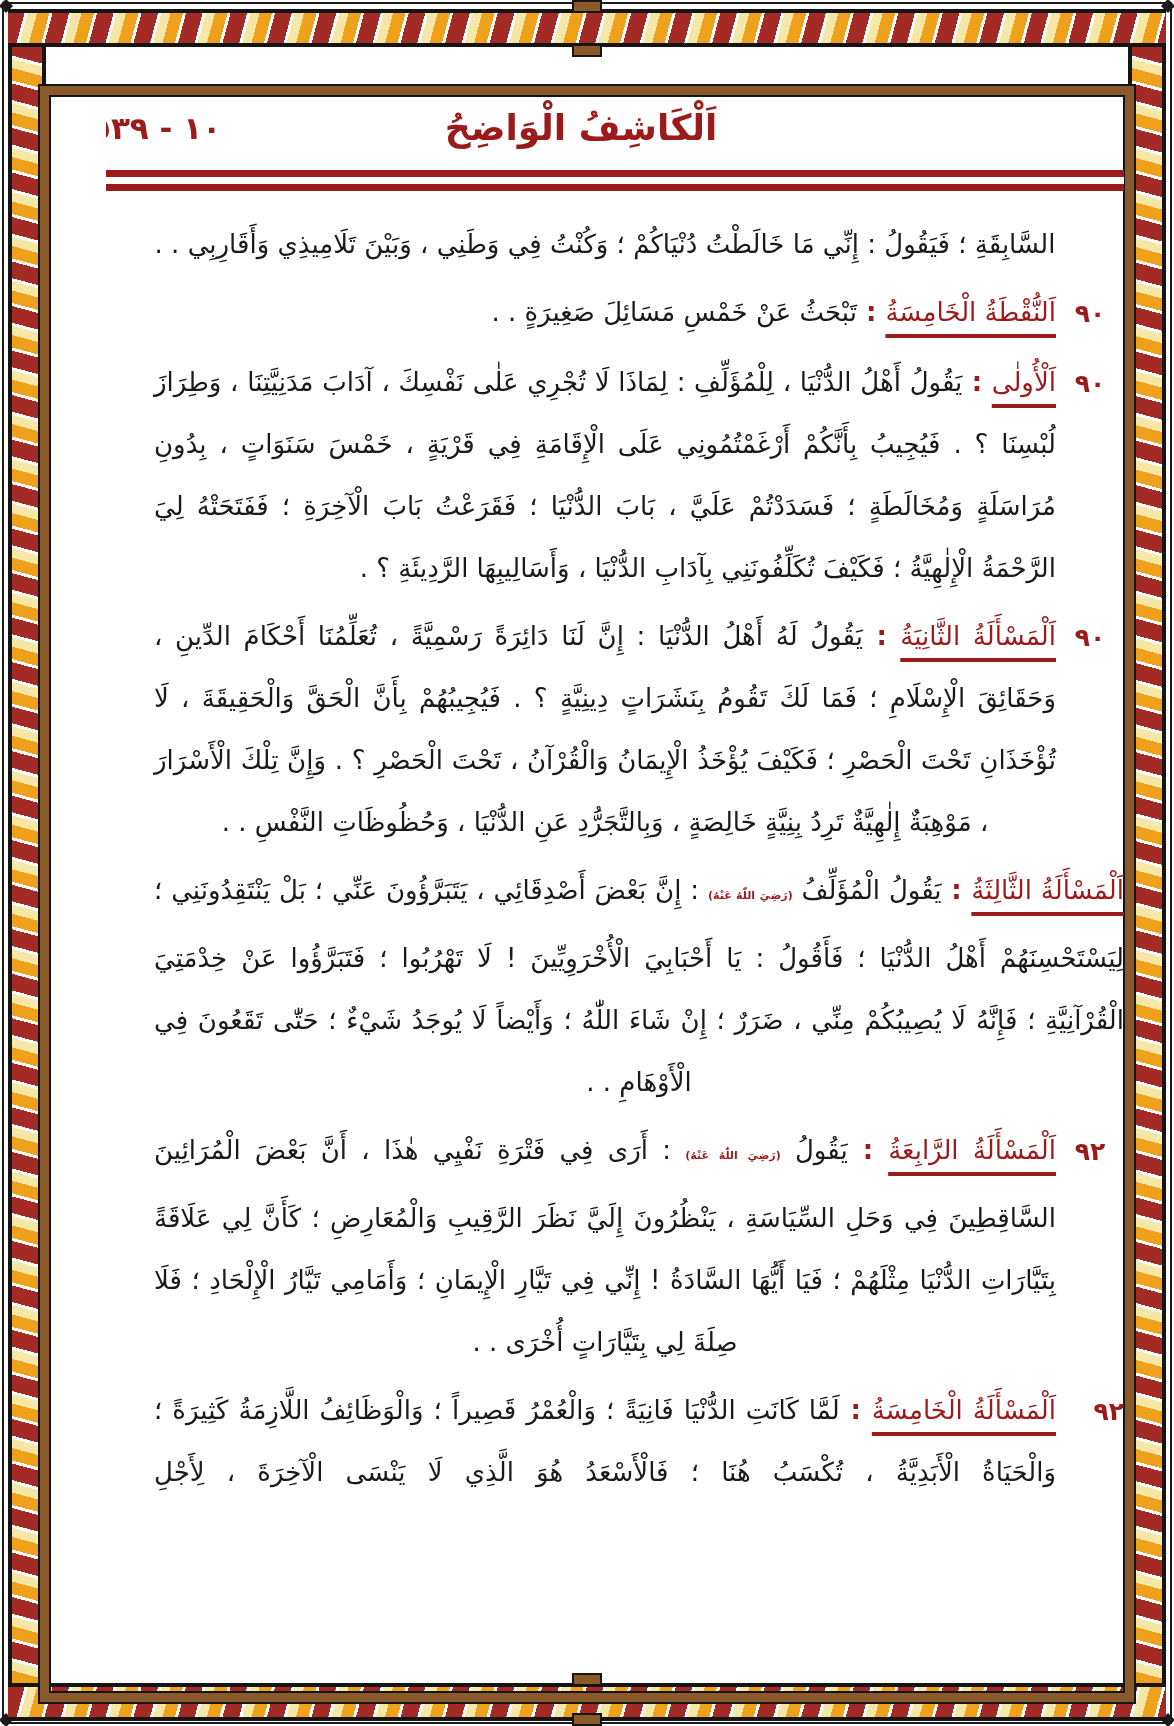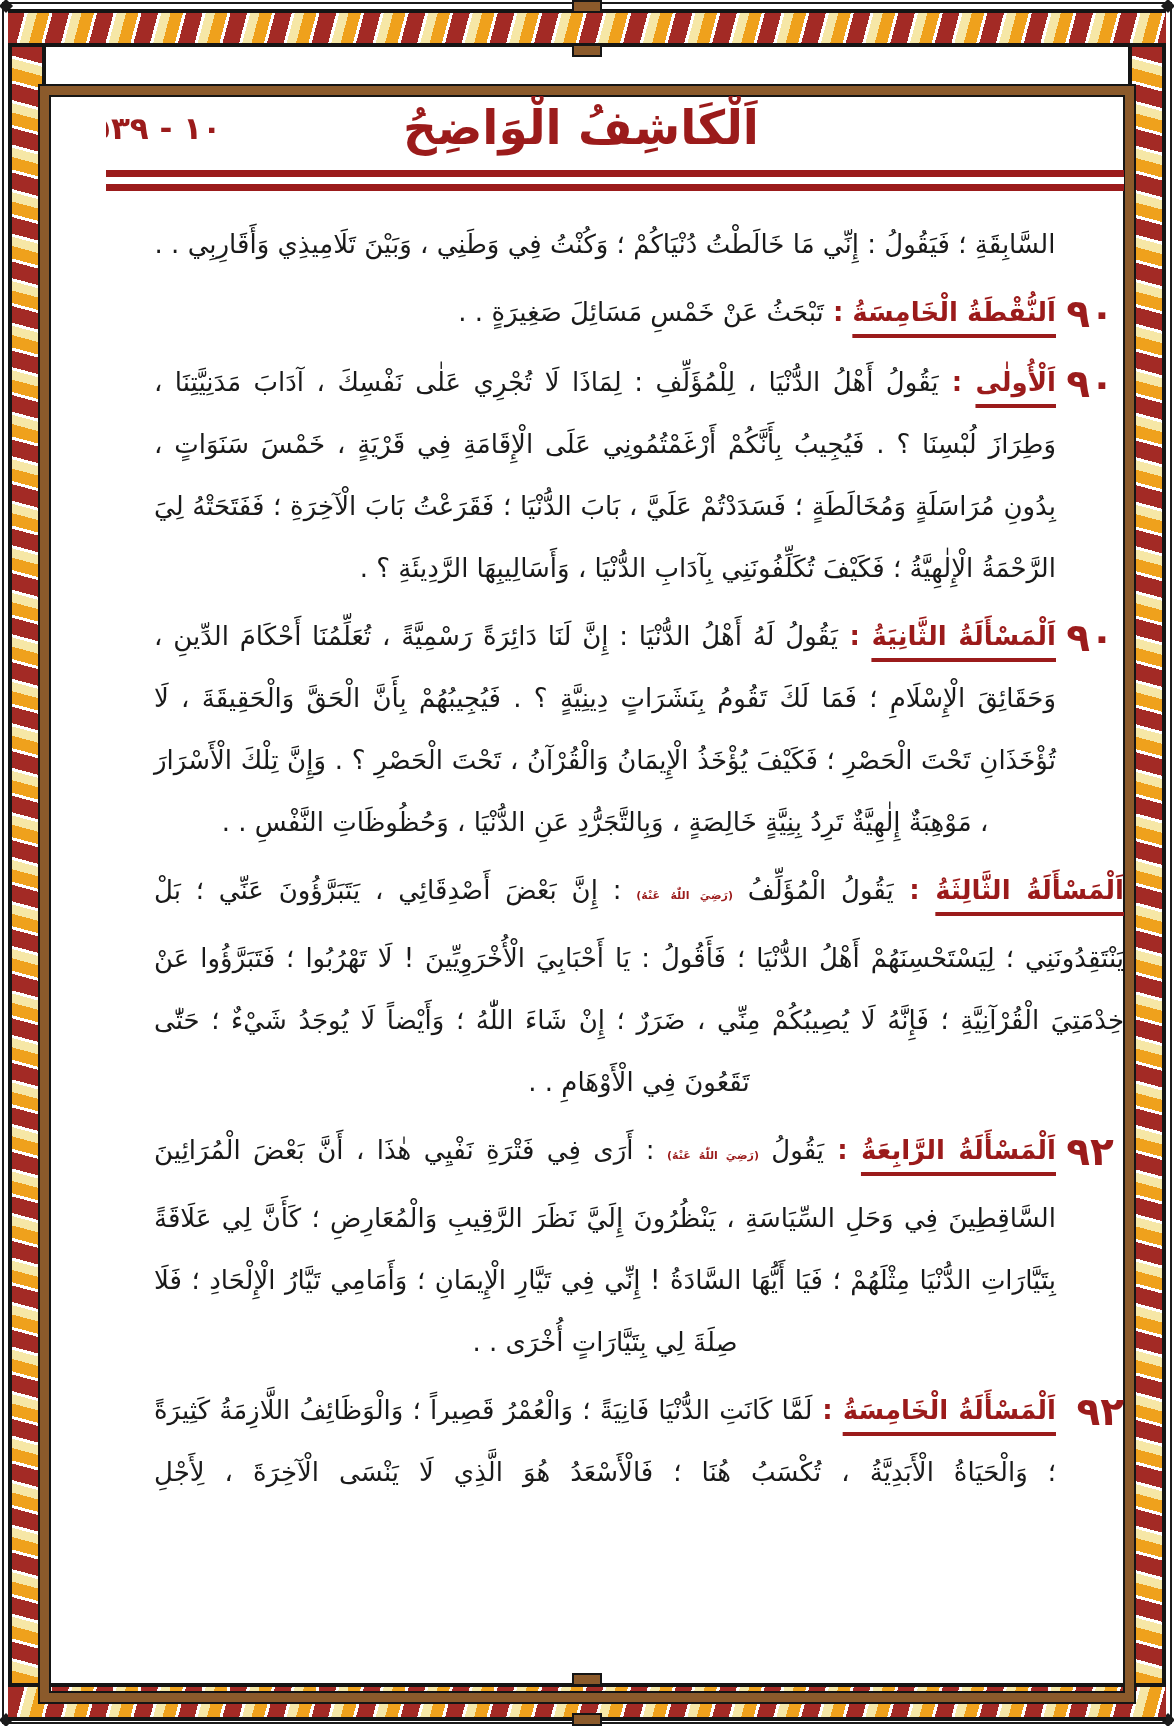--- a/index.html
+++ b/index.html
@@ -47,49 +47,49 @@
     pointer-events:none;
   }
   
   .content{
     position:absolute;top:96px;left:106px;right:50px;bottom:40px;
     color:var(--text-black);
     overflow:hidden;
   }
   .header{position:relative;height:64px;padding-right:68px;}
   .title{
-    text-align:center;font-size:47px;font-weight:700;
+    text-align:center;font-size:36px;font-weight:700;
     color:var(--accent-red);line-height:64px;
   }
   .page-number{
     position:absolute;left:-14px;top:0;line-height:64px;
     font-size:31px;font-weight:700;color:var(--accent-red);
     direction:rtl;
   }
   .rule{
     margin-top:10px;height:7px;background:#ffffff;
     border-top:7px solid var(--accent-red);
     border-bottom:7px solid var(--accent-red);
   }
   .body{margin-top:22px;font-size:26px;line-height:62px;margin-left:48px;}
   .para{display:flex;margin-bottom:6px;}
   .para-num{
     flex:0 0 68px;text-align:center;
-    font-size:39px;font-weight:700;color:var(--accent-red);
+    font-size:25px;font-weight:700;color:var(--accent-red);
     padding-top:2px;
   }
   .para-text{flex:1 1 auto;min-width:0;}
   .align-center-last{text-align:justify;text-align-last:center;}
   .align-right{text-align:right;}
   .align-justify{text-align:justify;}
   .align-justify-last{text-align:justify;text-align-last:justify;}
   .run-body{color:var(--text-black);}
   .run-red{color:var(--accent-red);font-weight:700;}
   .run-heading{
-    color:var(--accent-red);font-weight:700;
+    color:var(--accent-red);font-weight:400;
     text-decoration:underline;
     text-decoration-color:var(--accent-red);
     text-decoration-thickness:4px;
     text-underline-offset:13px;
   }
   .run-honorific{color:var(--accent-red);font-size:11px;font-weight:700;}
 </style>
 </head>
 <body>
 

